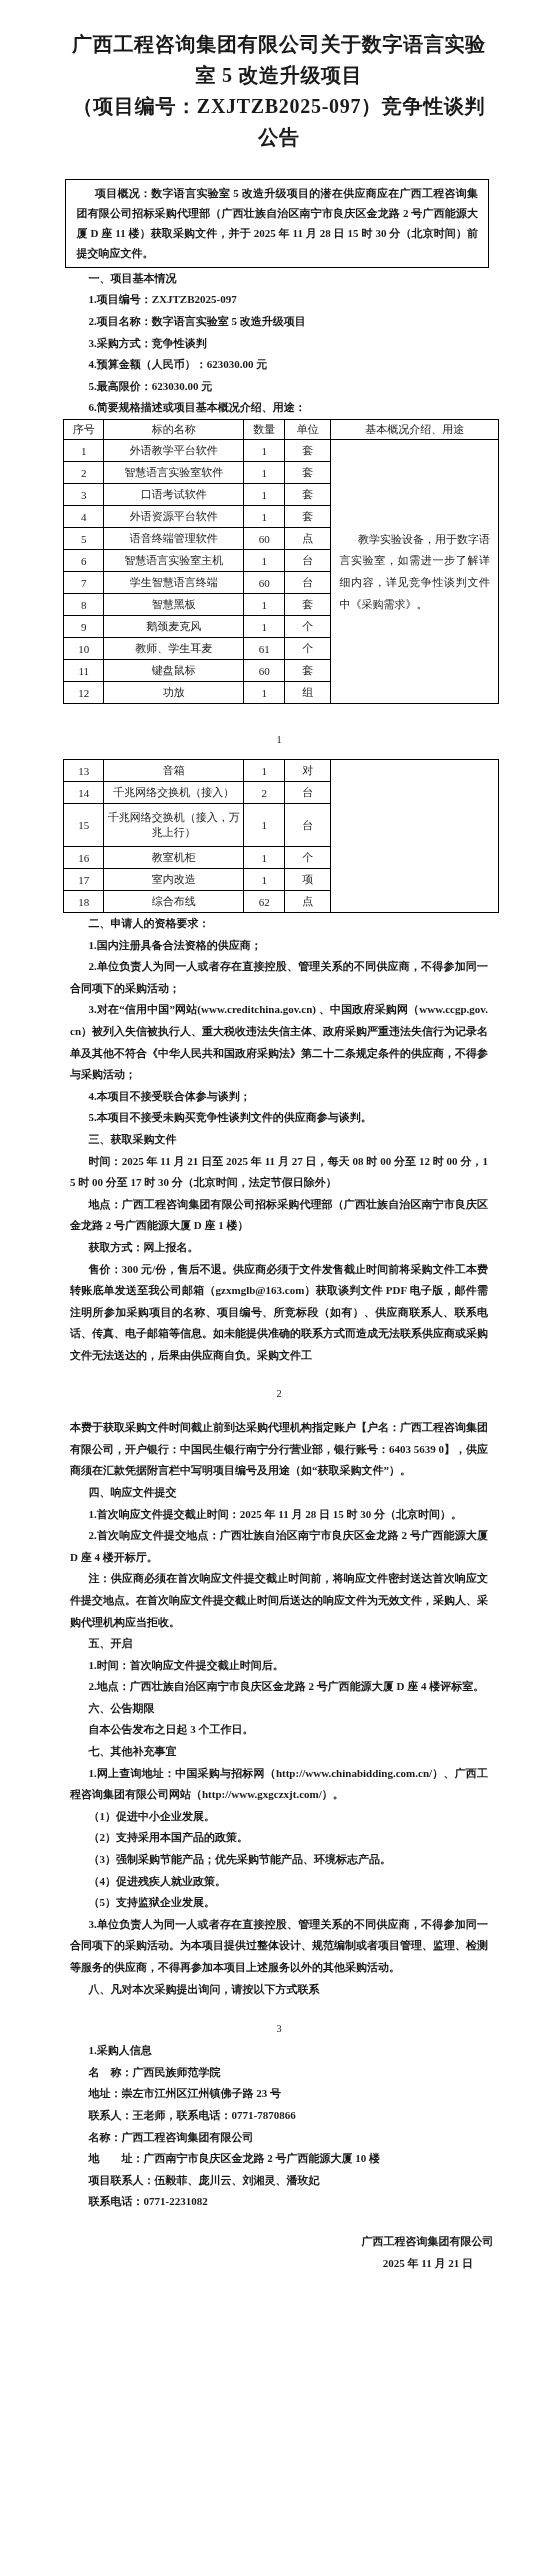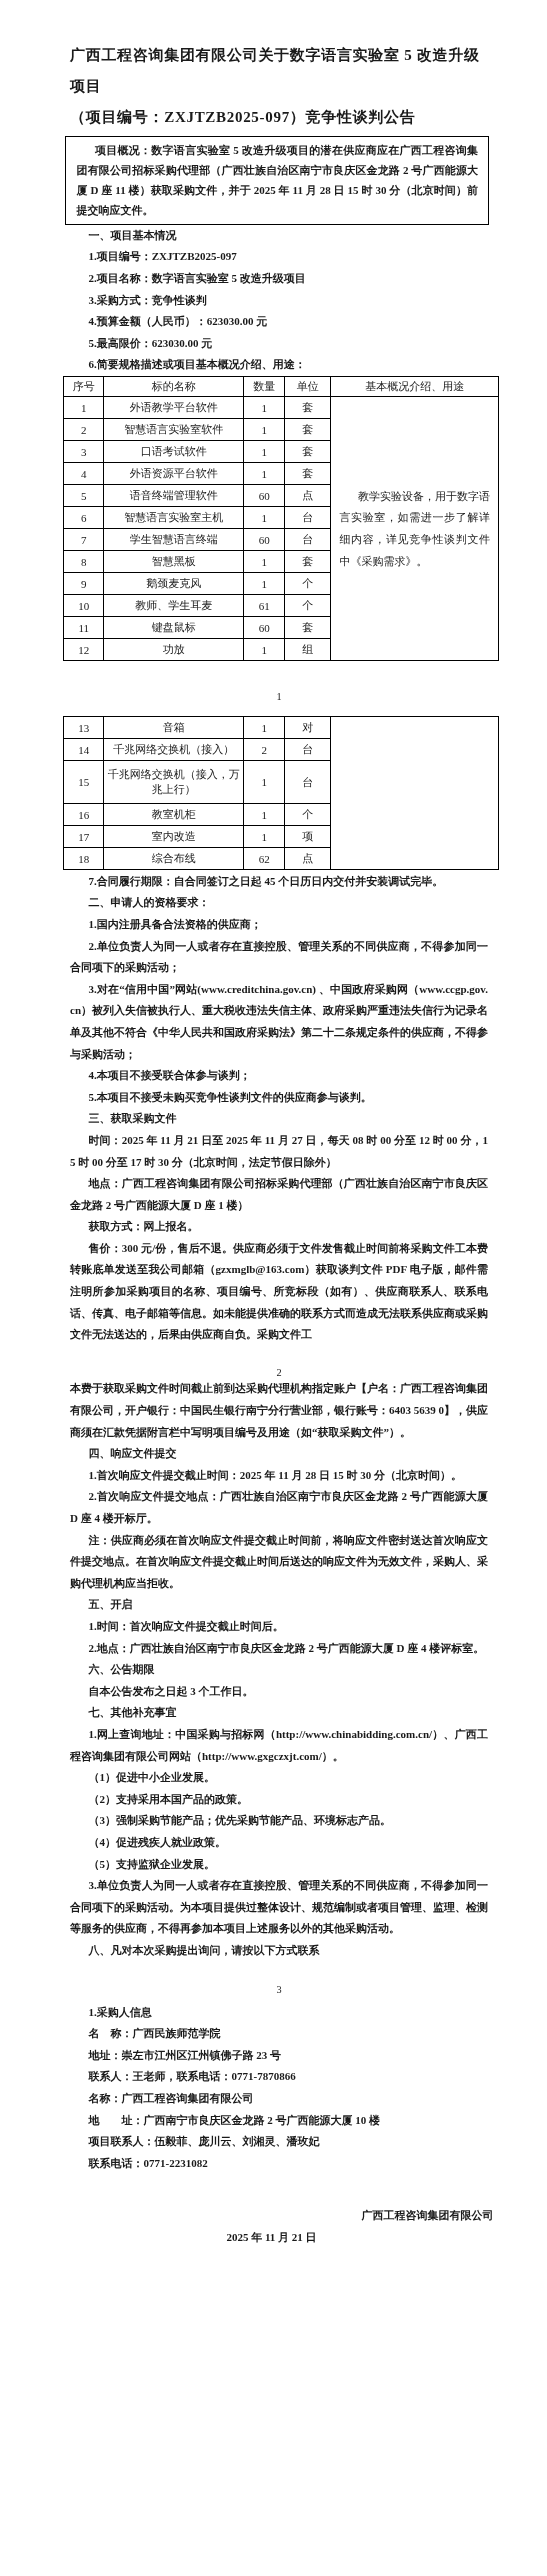--- a/index.html
+++ b/index.html
@@ -17,29 +17,29 @@
     margin: 0;
     font-size: 11px;
     line-height: 21.6px;
     text-align: justify;
     word-break: break-all;
     font-weight: bold;
   }
   .ind { text-indent: 18.5px; }
   .title {
     font-weight: bold;
-    font-size: 15px;
+    font-size: 20px;
     line-height: 31px;
-    text-align: left;
-    margin-top: 40px;
+    text-align: center;
+    margin-top: 29px;
     letter-spacing: 0.7px;
   }
   .overview-box {
     border: 0.7px solid #000;
-    margin-top: 3px;
+    margin-top: 26px;
     margin-left: -4.8px;
     margin-right: -1.4px;
     padding: 3.4px 10.3px;
   }
   .overview-box .p {
     font-weight: bold;
     line-height: 20px;
     text-indent: 18.5px;
   }
   table.tbl {
@@ -67,28 +67,28 @@
     padding: 0 8.2px;
   }
   .pagenum {
     text-align: center;
     font-size: 10.3px;
     line-height: 11.6px;
     margin: 0;
   }
   .right { text-align: right; text-indent: 0; }
   .footer-company { margin-right: -5.5px; }
-  .footer-date { margin-right: 15px; text-align: center; }
+  .footer-date { margin-right: 15px; }
   .sp1 { margin-top: 29.4px; }
   .sp2 { margin-top: 13.7px; }
   .sp3 { margin-top: 21px; }
-  .sp4 { margin-top: 0; }
+  .sp4 { margin-top: 18px; }
   .sp5 { margin-top: 23px; }
   .sp6 { margin-top: 5.5px; }
-  .sp7 { margin-top: 31px; }
+  .sp7 { margin-top: 18px; }
   .sp9 { margin-top: 0.7px; }
 </style>
 </head>
 <body>
 
 <div class="doc">
 
   <div class="title">
     <div>广西工程咨询集团有限公司关于数字语言实验室 5 改造升级项目</div>
     <div>（项目编号：ZXJTZB2025-097）竞争性谈判公告</div>
@@ -242,21 +242,20 @@
       </tr>
       <tr>
         <td>18</td>
         <td>综合布线</td>
         <td>62</td>
         <td>点</td>
       </tr>
     </tbody>
   </table>
 
-  <p class="p ind sp9">7.合同履行期限：自合同签订之日起 45 个日历日内交付并安装调试完毕。</p>
 
   <p class="p ind">二、申请人的资格要求：</p>
   <p class="p ind">1.国内注册具备合法资格的供应商；</p>
   <p class="p ind">2.单位负责人为同一人或者存在直接控股、管理关系的不同供应商，不得参加同一合同项下的采购活动；</p>
   <p class="p ind">3.对在“信用中国”网站(www.creditchina.gov.cn) 、中国政府采购网（www.ccgp.gov.cn）被列入失信被执行人、重大税收违法失信主体、政府采购严重违法失信行为记录名单及其他不符合《中华人民共和国政府采购法》第二十二条规定条件的供应商，不得参与采购活动；</p>
   <p class="p ind">4.本项目不接受联合体参与谈判；</p>
   <p class="p ind">5.本项目不接受未购买竞争性谈判文件的供应商参与谈判。</p>
 
   <p class="p ind">三、获取采购文件</p>
   <p class="p ind">时间：2025 年 11 月 21 日至 2025 年 11 月 27 日，每天 08 时 00 分至 12 时 00 分，15 时 00 分至 17 时 30 分（北京时间，法定节假日除外）</p>

